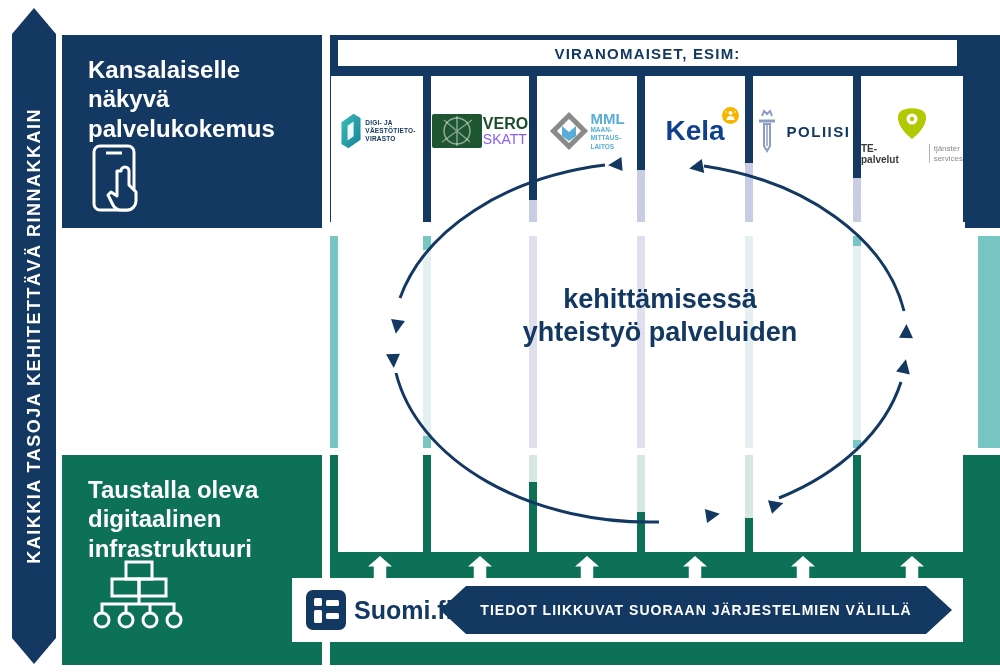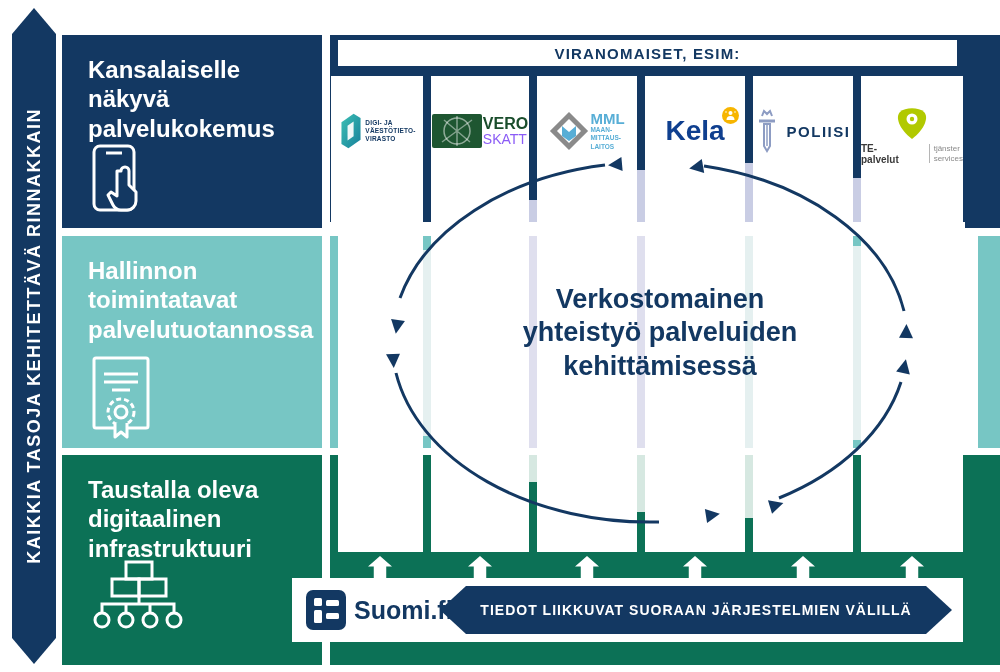--- a/index.html
+++ b/index.html
@@ -75,36 +75,20 @@
       <div>näkyvä</div>
       <div>palvelukokemus</div>
     </div>
     <svg class="icon" style="top:108px;" width="58" height="78" viewBox="0 0 58 78">
       <rect x="4" y="3" width="40" height="64" rx="6" fill="none" stroke="#fff" stroke-width="3"></rect>
       <line x1="16" y1="10" x2="32" y2="10" stroke="#fff" stroke-width="3"></line>
       <path d="M31 28 a4 4 0 0 1 8 0 v14 l7 7 v9 a9 9 0 0 1 -9 9 h-6 a9 9 0 0 1 -8 -5 l-5 -10 3 -3 6 4 v-25 z" fill="var(--navy)" stroke="#fff" stroke-width="3" stroke-linejoin="round"></path>
     </svg>
   </div>
 
-  <div class="abs bandbox" style="top:236px;height:212px;background:var(--teal);">
-    <div class="txt">
-      <div>Hallinnon</div>
-      <div>toimintatavat</div>
-      <div>palvelutuotannossa</div>
-    </div>
-    <svg class="icon" style="top:118px;" width="62" height="88" viewBox="0 0 62 88">
-      <rect x="4" y="4" width="54" height="70" rx="2" fill="none" stroke="#fff" stroke-width="3"></rect>
-      <line x1="14" y1="20" x2="48" y2="20" stroke="#fff" stroke-width="3"></line>
-      <line x1="14" y1="28" x2="48" y2="28" stroke="#fff" stroke-width="3"></line>
-      <line x1="22" y1="36" x2="40" y2="36" stroke="#fff" stroke-width="3"></line>
-      <circle cx="31" cy="58" r="13" fill="var(--teal)" stroke="#fff" stroke-width="3" stroke-dasharray="5 3"></circle>
-      <circle cx="31" cy="58" r="6" fill="none" stroke="#fff" stroke-width="3"></circle>
-      <path d="M25 69 v14 l6 -5 6 5 v-14" fill="var(--teal)" stroke="#fff" stroke-width="3" stroke-linejoin="round"></path>
-    </svg>
-  </div>
 
   <div class="abs bandbox" style="top:455px;height:210px;background:var(--green);">
     <div class="txt">
       <div>Taustalla oleva</div>
       <div>digitaalinen</div>
       <div>infrastruktuuri</div>
     </div>
     <svg class="icon" style="top:105px;" width="96" height="76" viewBox="0 0 96 76">
       <rect x="36" y="2" width="26" height="17" fill="none" stroke="#fff" stroke-width="3"></rect>
       <rect x="22" y="19" width="27" height="17" fill="none" stroke="#fff" stroke-width="3"></rect>
@@ -264,23 +248,22 @@
       <polygon points="0,-7 14,0 0,7" transform="translate(398,320) rotate(99)"></polygon>
       <polygon points="0,-7 14,0 0,7" transform="translate(393,354) rotate(87)"></polygon>
       <polygon points="0,-7 14,0 0,7" transform="translate(706,516) rotate(-9)"></polygon>
       <polygon points="0,-7 14,0 0,7" transform="translate(770,507) rotate(-17)"></polygon>
       <polygon points="0,-7 14,0 0,7" transform="translate(903,373) rotate(-78)"></polygon>
       <polygon points="0,-7 14,0 0,7" transform="translate(906,338) rotate(-88)"></polygon>
     </g>
   </svg>
 
   <div id="centerText" class="abs">
-    <div>Verkostomainen</div>
+    <div>kehittämisessä</div>
     <div>yhteistyö palveluiden</div>
-    <div>kehittämisessä</div>
   </div>
 
   <div class="abs uparrow" style="left:368px;"></div>
   <div class="abs uparrow" style="left:468px;"></div>
   <div class="abs uparrow" style="left:575px;"></div>
   <div class="abs uparrow" style="left:683px;"></div>
   <div class="abs uparrow" style="left:791px;"></div>
   <div class="abs uparrow" style="left:900px;"></div>
 
   <div id="footerBar" class="abs"></div>

